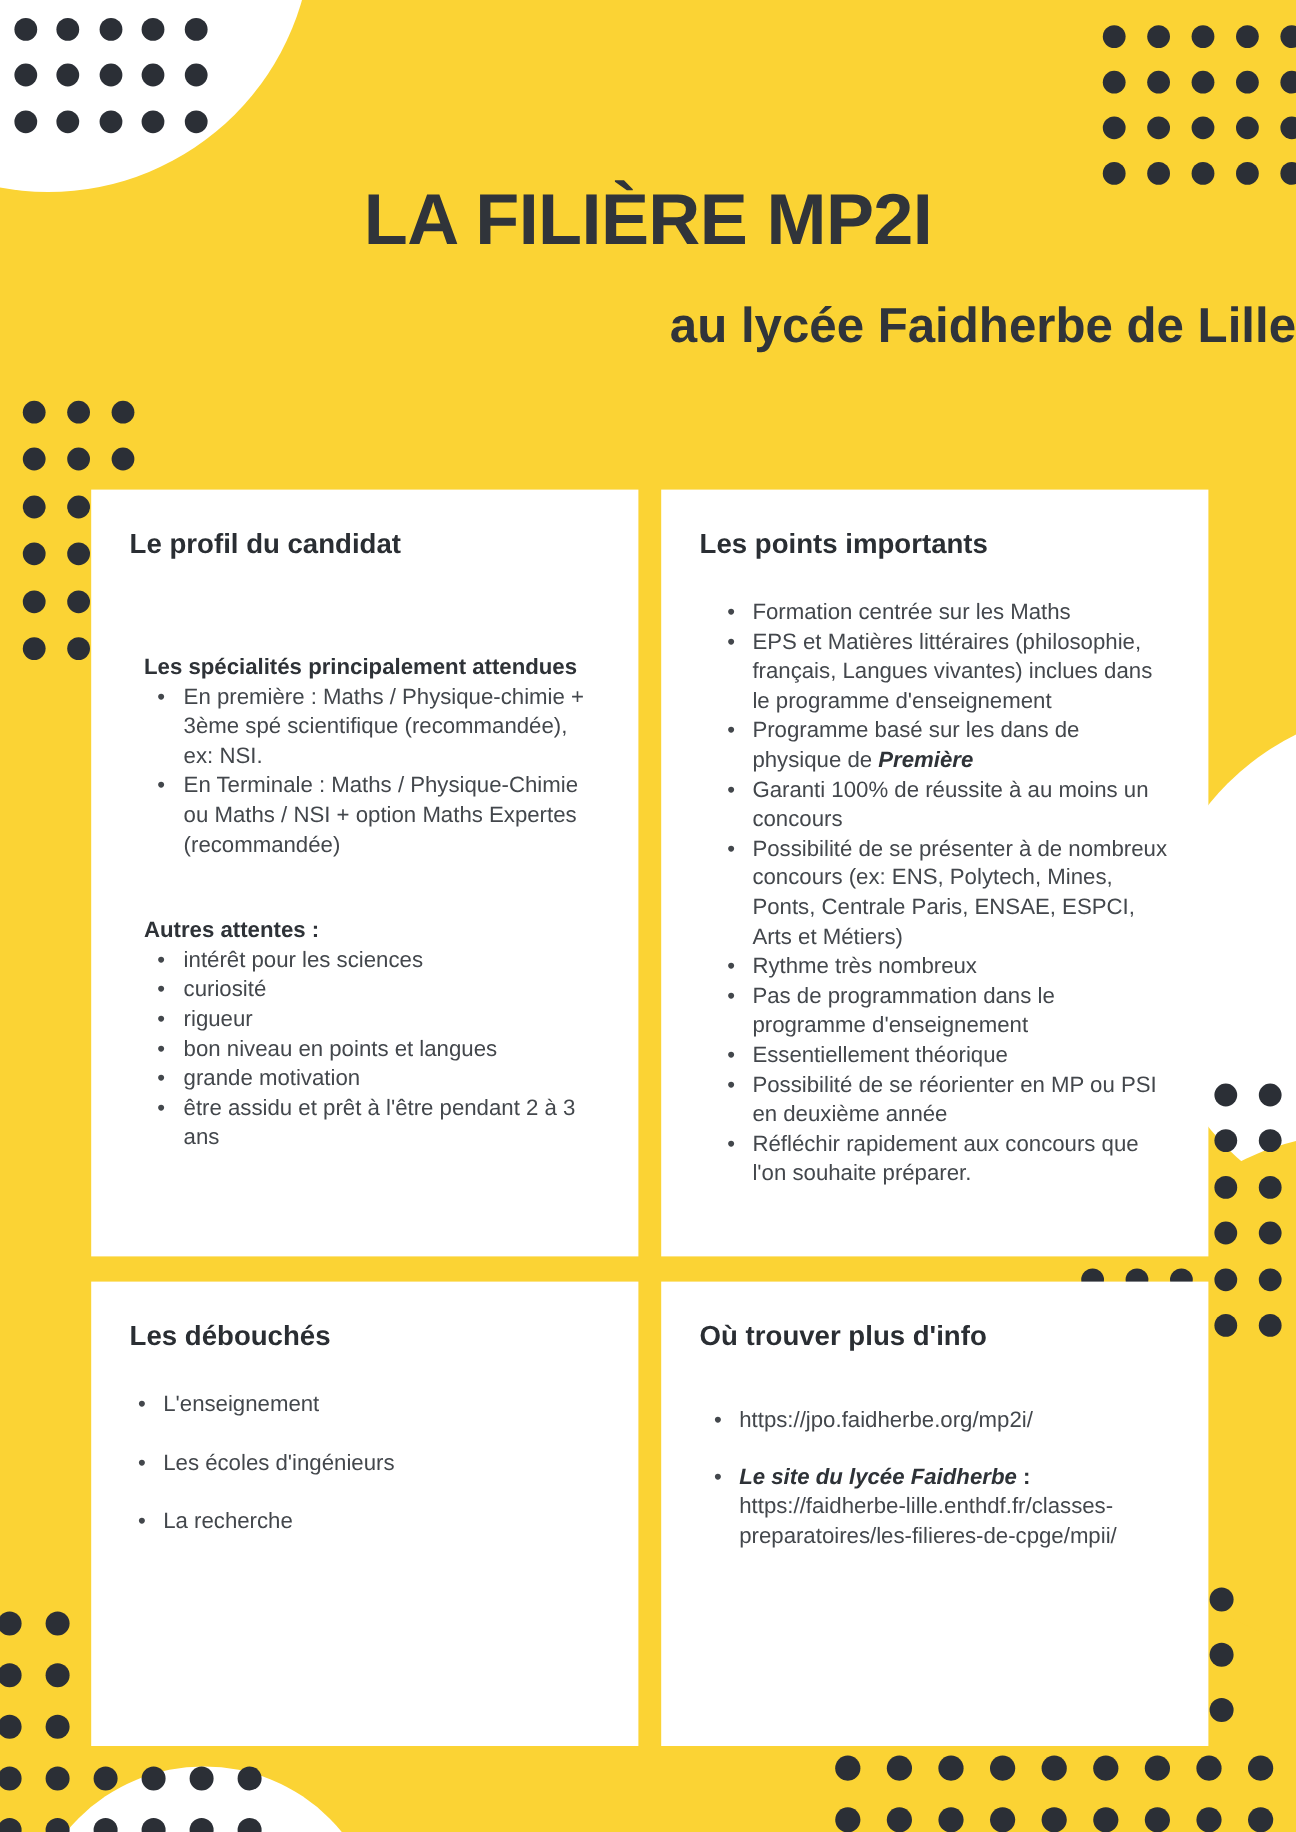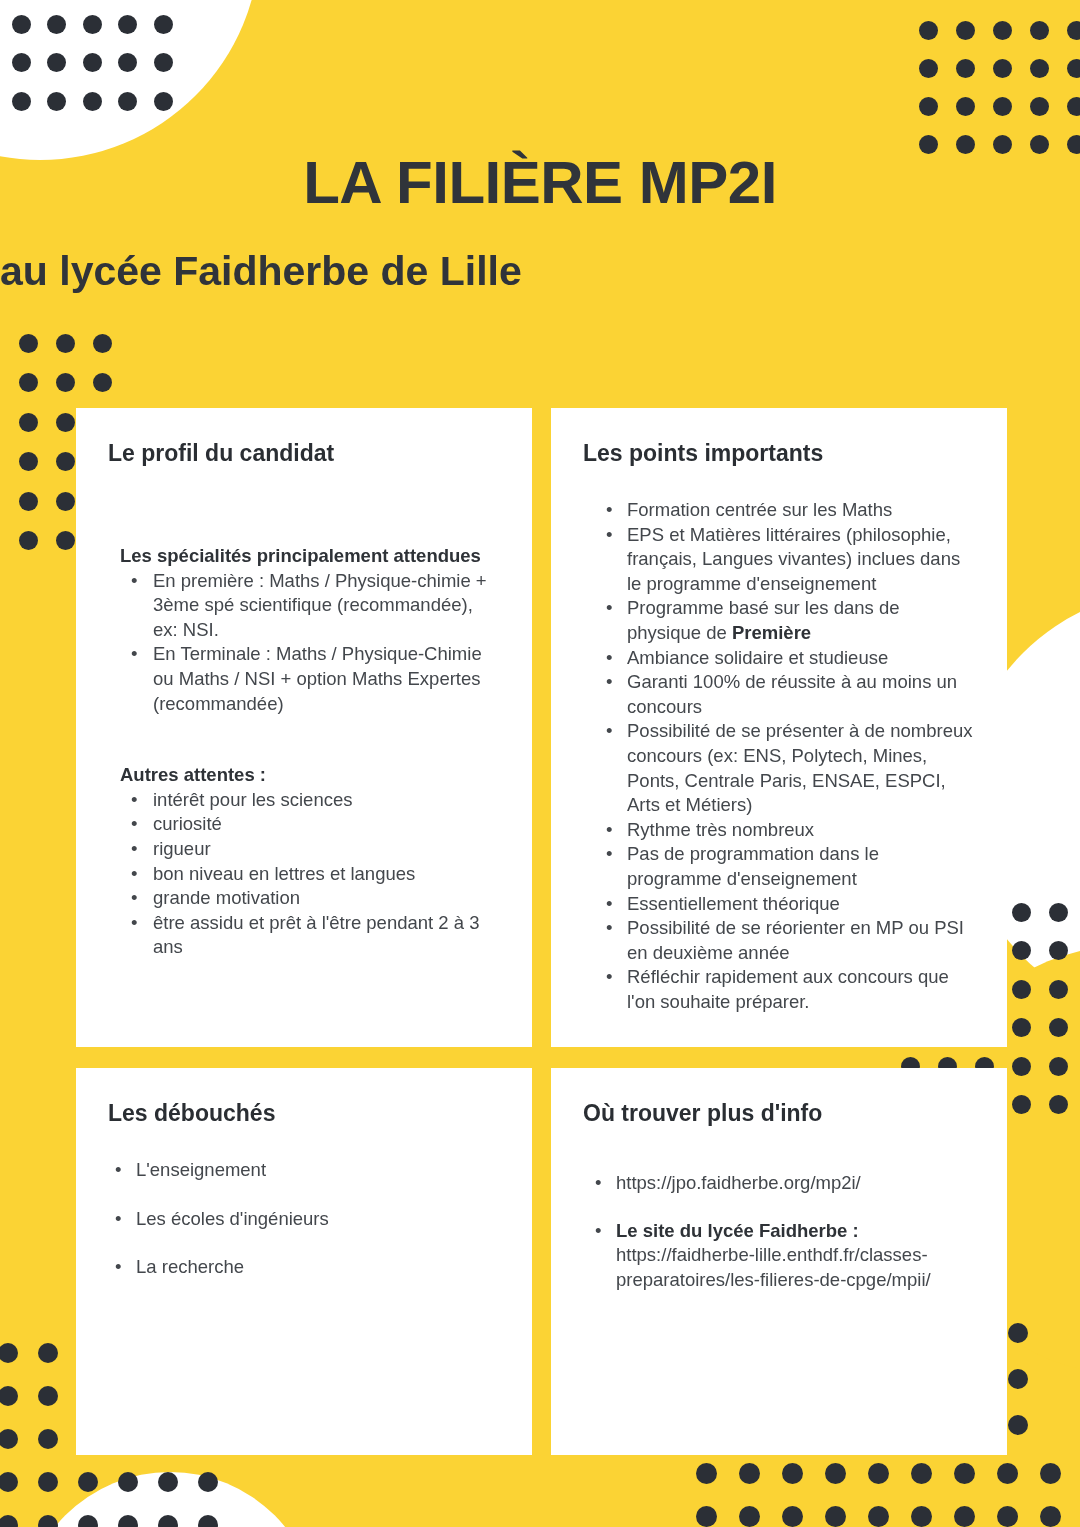--- a/index.html
+++ b/index.html
@@ -22,21 +22,21 @@
   #dots-layer{position:absolute; inset:0;}
   .dot-grid{position:absolute; inset:0;}
   .dot{position:absolute; border-radius:50%; background:var(--dot);}
   
   .title{
     position:absolute; left:0; right:0; top:148px; text-align:center;
     font-size:60px; line-height:70px; font-weight:700; letter-spacing:-0.5px;
     color:var(--title);
   }
   .subtitle{
-    position:absolute; left:0; right:0; top:246px; text-align:left;
+    position:absolute; left:0; right:0; top:246px; text-align:right;
     font-size:41px; line-height:50px; font-weight:700; color:var(--title);
   }
   
   .card{position:absolute; background:var(--card);}
   #card-profil{left:76px; top:408px; width:456px; height:639px;}
   #card-points{left:551px; top:408px; width:456px; height:639px;}
   #card-debouches{left:76px; top:1068px; width:456px; height:387px;}
   #card-info{left:551px; top:1068px; width:456px; height:387px;}
   .card h2{
     margin:31px 0 0 32px; font-size:23px; line-height:29px; font-weight:700;
@@ -44,21 +44,21 @@
   }
   .card ul{list-style:none; margin:0; padding:0;}
   .card li{
     position:relative; padding-left:32px;
     font-size:18.5px; line-height:24.6px; color:var(--body);
   }
   .card li::before{
     content:"\2022"; position:absolute; left:11px; top:0; color:var(--body);
   }
   .sec-title{font-size:18.5px; line-height:24.6px; font-weight:700; color:var(--subhead);}
-  .b{font-weight:700; color:var(--subhead);}
+  .b{font-weight:700; color:var(--subhead);font-style:italic;}
   
   #card-profil .sec{margin-left:44px;}
   #card-profil .sec1{margin-top:76px;}
   #card-profil .sec2{margin-top:47px;}
   #card-profil li{width:338px; padding-left:33px;}
   
   #card-points ul{margin:30px 0 16px 44px;}
   #card-points li{width:350px;}
   
   #card-debouches ul{margin:30px 0 0 28px;}
@@ -239,34 +239,33 @@
         <li>En première : Maths / Physique-chimie + 3ème spé scientifique (recommandée), ex: NSI.</li>
         <li>En Terminale : Maths / Physique-Chimie ou Maths / NSI + option Maths Expertes (recommandée)</li>
       </ul>
   </div>
   <div class="sec sec2">
     <div class="sec-title">Autres attentes :</div>
     <ul>
         <li>intérêt pour les sciences</li>
         <li>curiosité</li>
         <li>rigueur</li>
-        <li>bon niveau en lettres et langues</li>
+        <li>bon niveau en points et langues</li>
         <li>grande motivation</li>
         <li>être assidu et prêt à l'être pendant 2 à 3 ans</li>
       </ul>
   </div>
 </section>
 
 <section class="card" id="card-points">
   <h2>Les points importants</h2>
   <ul>
       <li><span>Formation centrée sur les Maths</span></li>
       <li><span>EPS et Matières littéraires (philosophie, français, Langues vivantes) inclues dans le programme d'enseignement</span></li>
       <li><span>Programme basé sur les dans de physique de </span><span class="b">Première</span></li>
-      <li><span>Ambiance solidaire et studieuse</span></li>
       <li><span>Garanti 100% de réussite à au moins un concours</span></li>
       <li><span>Possibilité de se présenter à de nombreux concours (ex: ENS, Polytech, Mines, Ponts, Centrale Paris, ENSAE, ESPCI, Arts et Métiers)</span></li>
       <li><span>Rythme très nombreux</span></li>
       <li><span>Pas de programmation dans le programme d'enseignement</span></li>
       <li><span>Essentiellement théorique</span></li>
       <li><span>Possibilité de se réorienter en MP ou PSI en deuxième année</span></li>
       <li><span>Réfléchir rapidement aux concours que l'on souhaite préparer.</span></li>
     </ul>
 </section>
 

